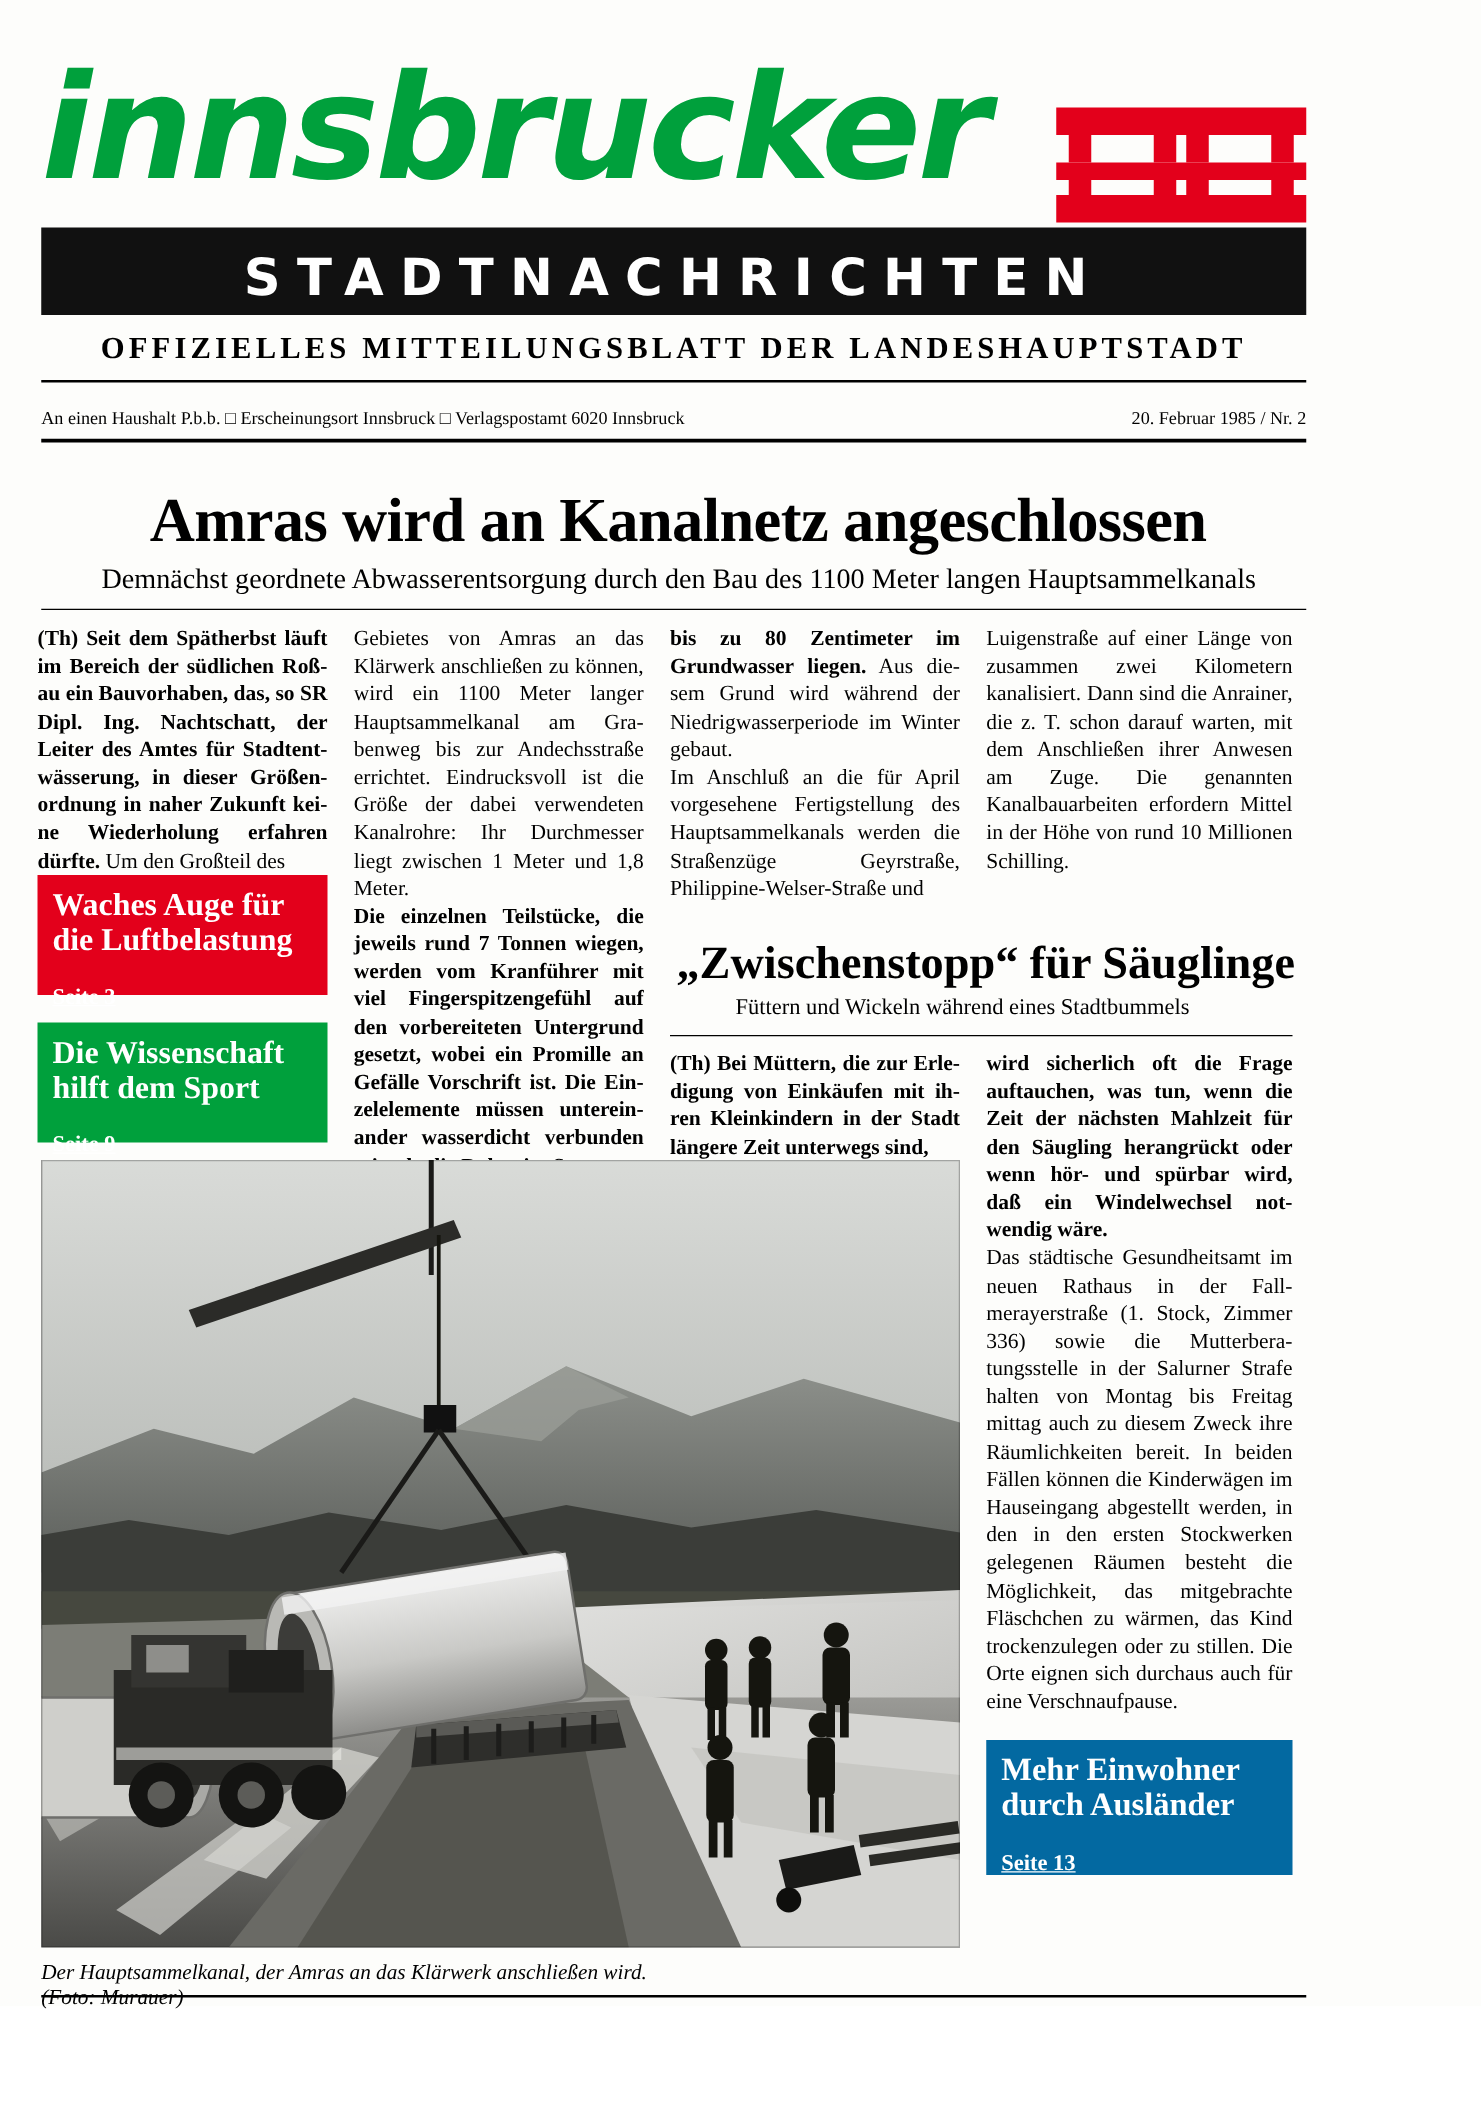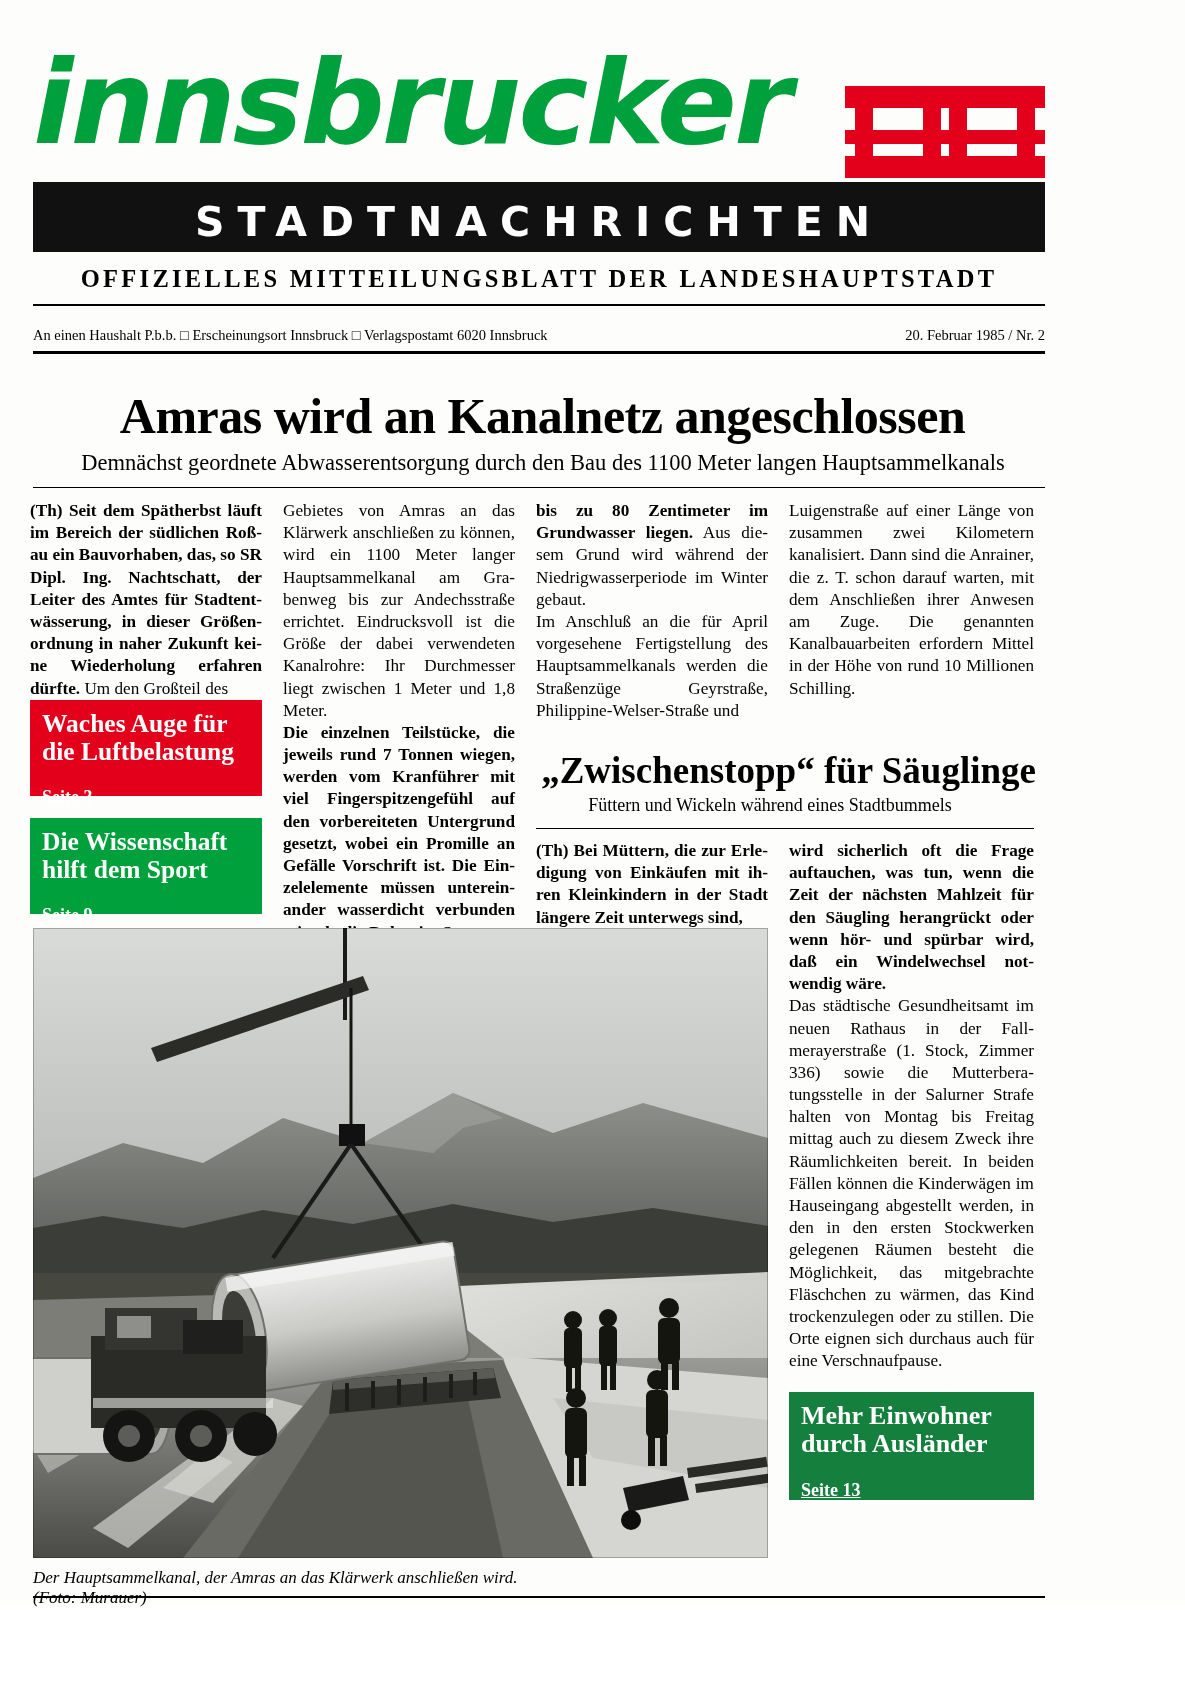--- a/index.html
+++ b/index.html
@@ -185,21 +185,21 @@
     top: 818px;
     background: #00a03c;
     color: #fff;
     height: 96px;
   }
   #teaser-residents {
     position: absolute;
     left: 789px;
     top: 1392px;
     width: 245px;
-    background: #15803d;
+    background: #0369a1;
     color: #fff;
     height: 108px;
   }
   #teaser-residents .t-title { font-size: 26px; }
 
   
   .sec-headline {
     position: absolute;
     left: 536px;
     top: 752px;

